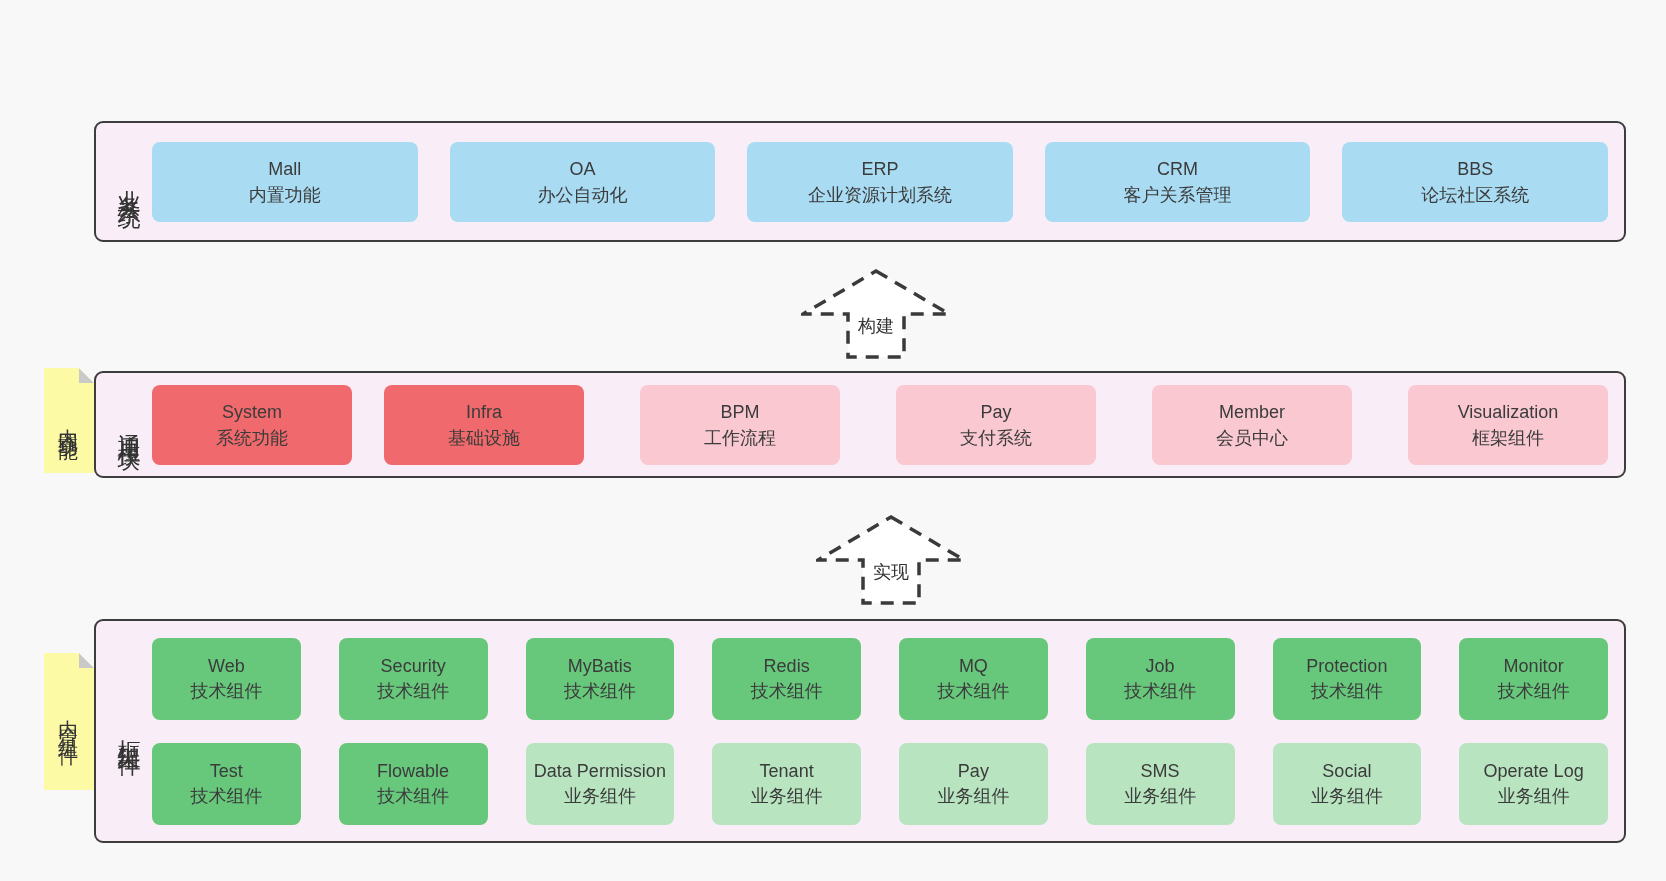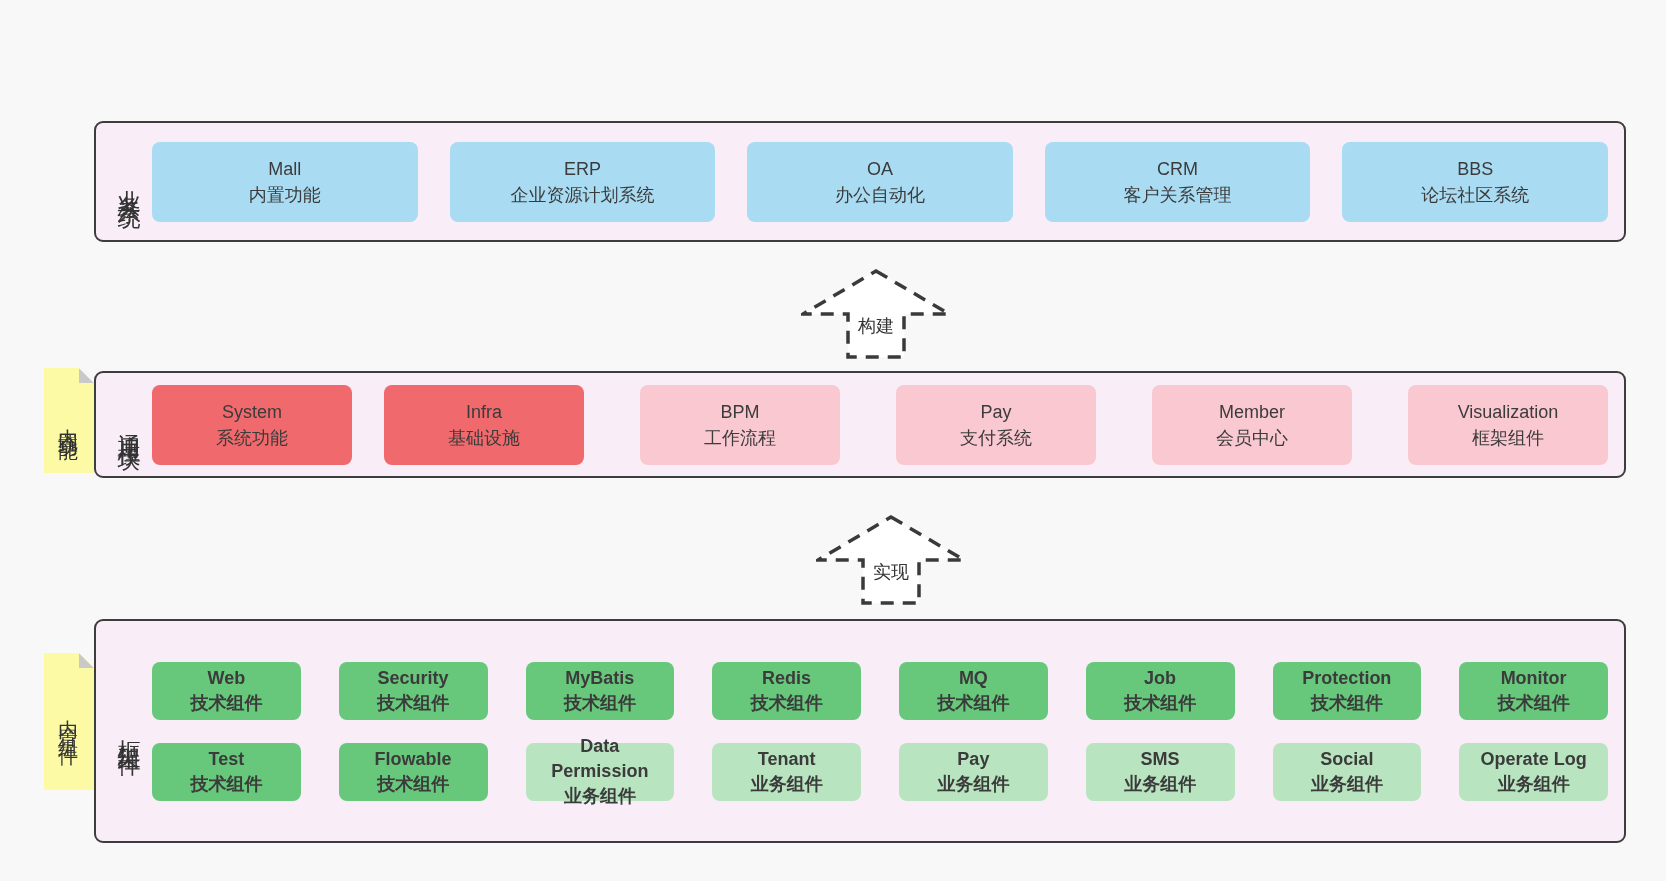--- a/index.html
+++ b/index.html
@@ -60,21 +60,21 @@
     border-radius: 8px;
     display: flex;
     flex-direction: column;
     align-items: center;
     justify-content: center;
     text-align: center;
     font-size: 18px;
     line-height: 26px;
     padding: 2px 6px;
   }
-  .boxrow .box { height: 58px; line-height: 25px; font-weight: bold; }
+  .boxrow .box { height: 82px; line-height: 25px; }
 
   .c-blue   { background: var(--blue, #A9DCF3); }
   .c-red    { background: var(--red, #F0696C); }
   .c-pink   { background: var(--pink, #FAC8D1); margin-left: 24px; }
   .c-green  { background: var(--green, #67C87C); }
   .c-lgreen { background: var(--light-green, #B8E4C0); }
 
   .note {
     position: absolute;
     left: 44px;
@@ -121,26 +121,26 @@
 <body>
 
 <section class="layer" id="layer-business">
   <div class="layer-label">业务系统</div>
   <div class="layer-content">
     <div class="box c-blue">
       <div>Mall</div>
       <div>内置功能</div>
     </div>
     <div class="box c-blue">
+      <div>OA</div>
+      <div>办公自动化</div>
+    </div>
+    <div class="box c-blue">
       <div>ERP</div>
       <div>企业资源计划系统</div>
-    </div>
-    <div class="box c-blue">
-      <div>OA</div>
-      <div>办公自动化</div>
     </div>
     <div class="box c-blue">
       <div>CRM</div>
       <div>客户关系管理</div>
     </div>
     <div class="box c-blue">
       <div>BBS</div>
       <div>论坛社区系统</div>
     </div>
   </div>

